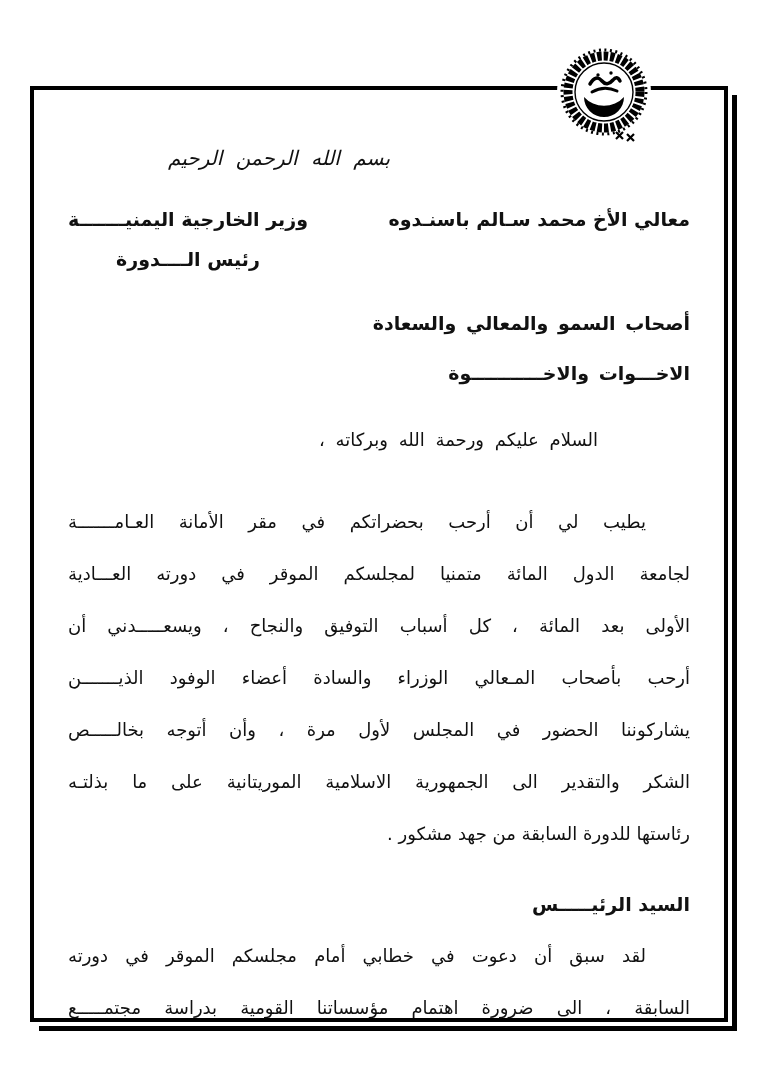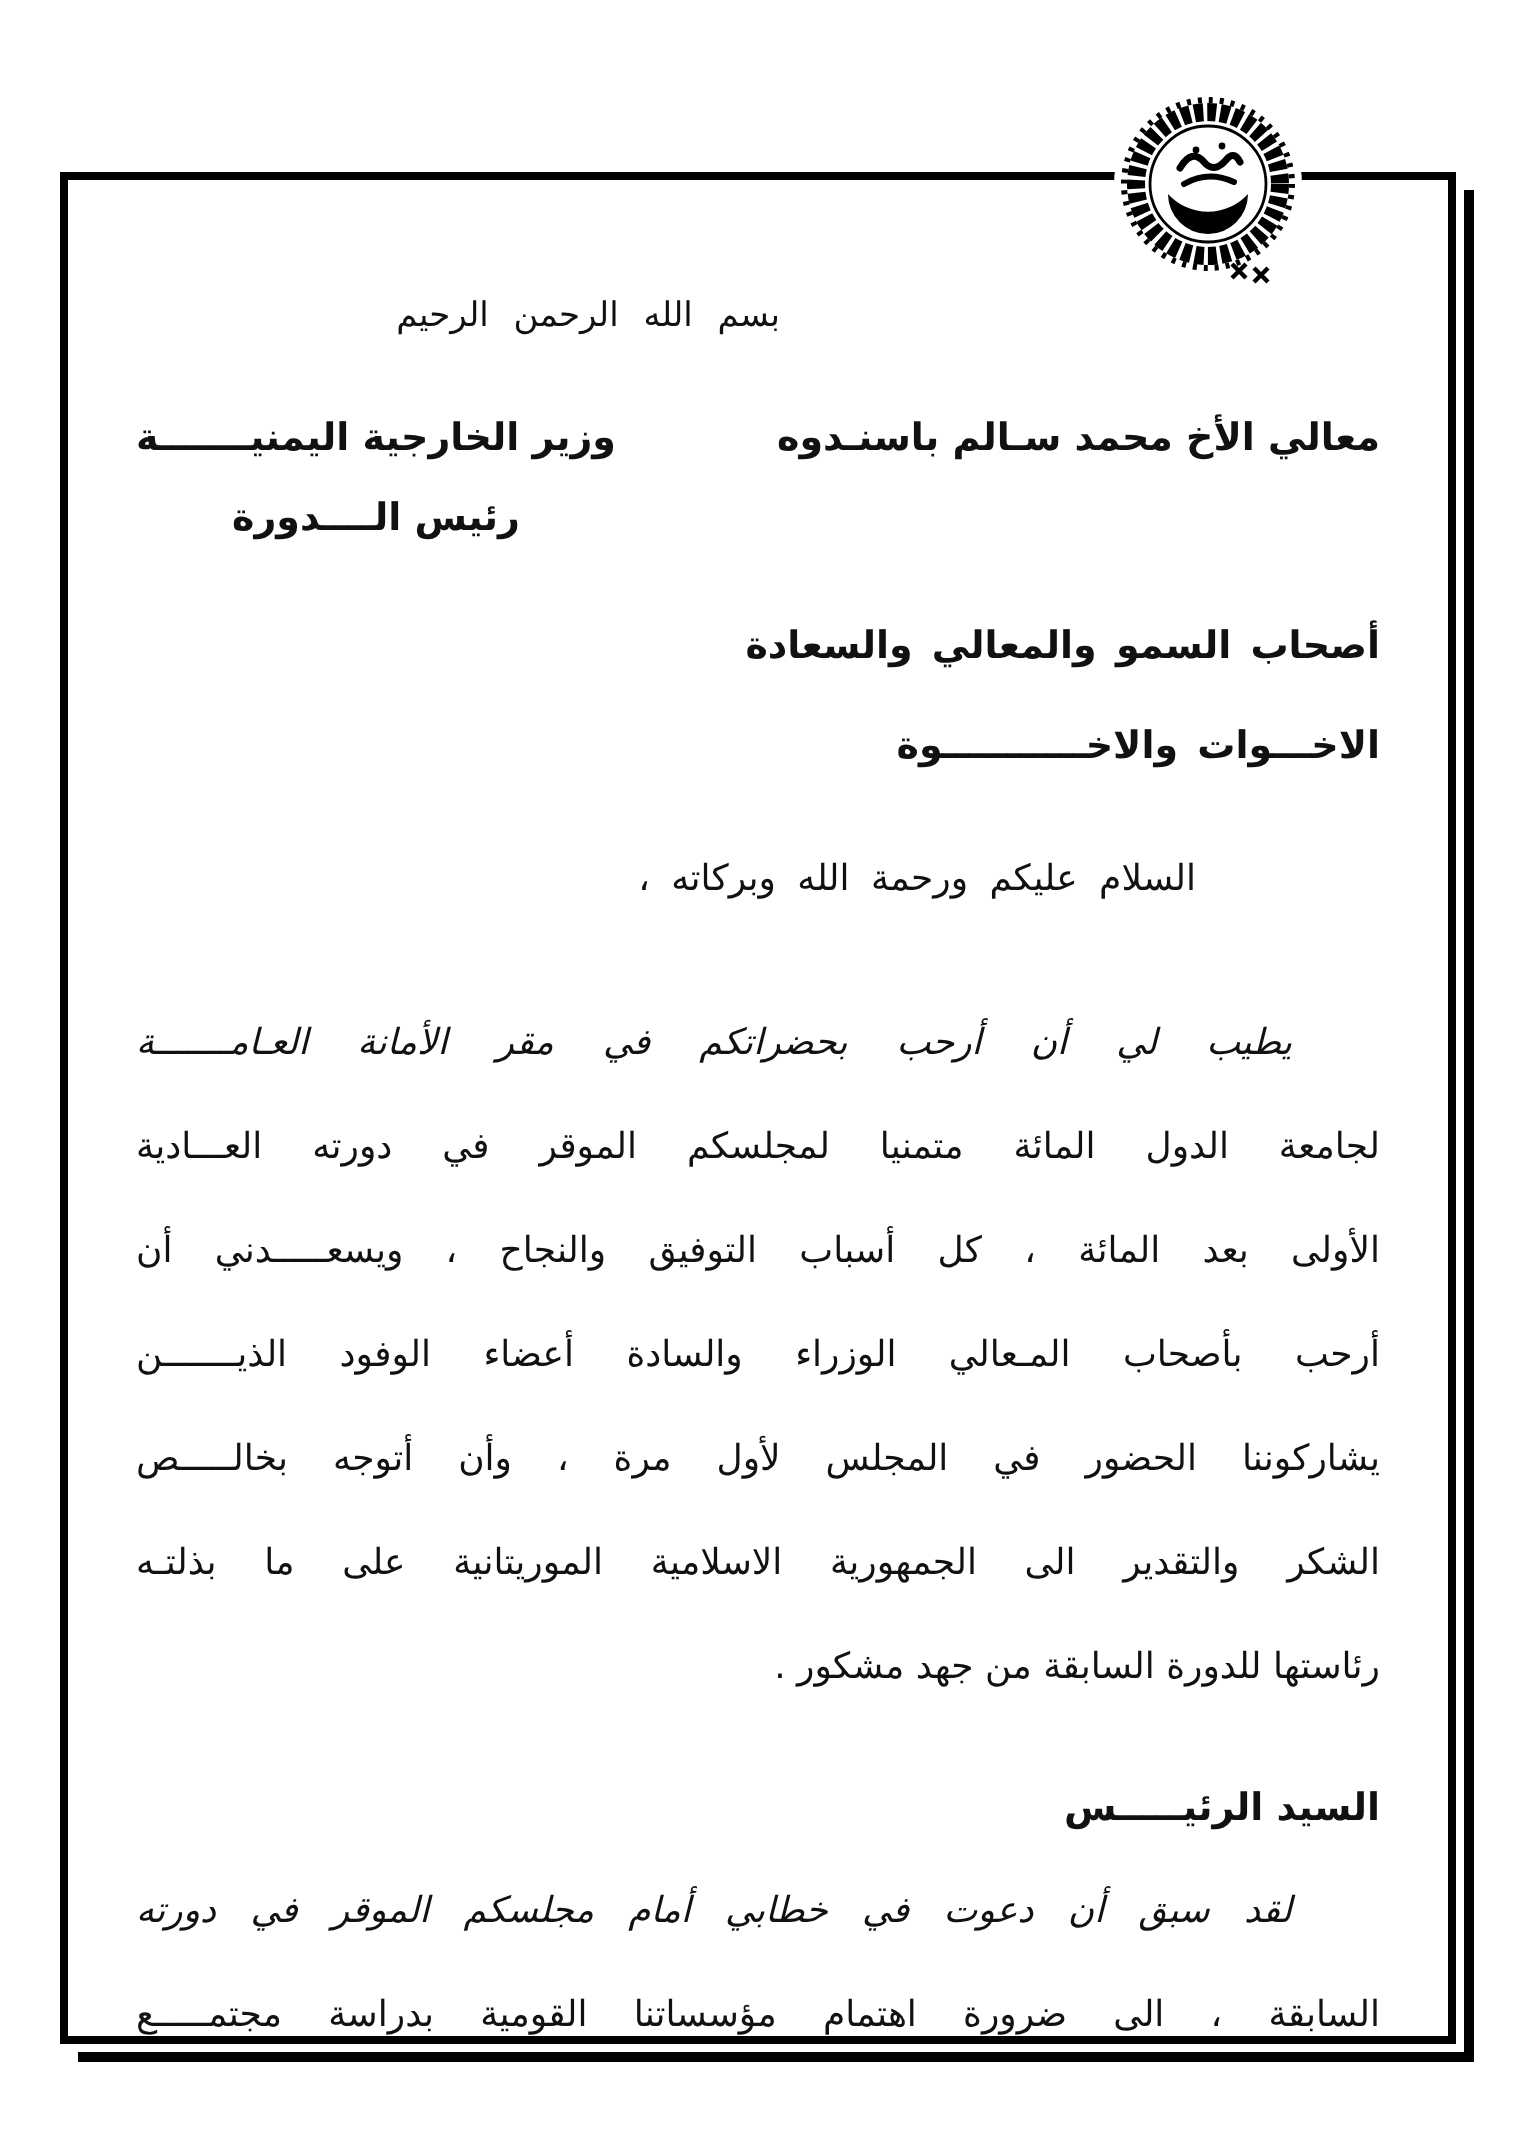--- a/index.html
+++ b/index.html
@@ -36,26 +36,27 @@
   }
   .emblem {
     position: absolute;
     left: 554px;
     top: 44px;
     width: 100px;
     height: 100px;
     z-index: 2;
   }
   .basmala {
-    font-size: 17px;
+    font-size: 20px;
     line-height: 24px;
     word-spacing: 7px;
     margin-right: 300px;
     margin-bottom: 36px;
     white-space: nowrap;
+    font-style: italic;
   }
   .addr-row {
     display: flex;
     justify-content: space-between;
     align-items: flex-start;
     font-weight: bold;
     font-size: 19px;
     line-height: 26px;
   }
   .addr-name { white-space: nowrap; text-align: center; }
@@ -87,21 +88,21 @@
     word-spacing: 5px;
     white-space: nowrap;
   }
   .para1 { margin-top: 44px; }
   .bline {
     font-size: 18px;
     line-height: 52px;
     text-align: justify;
     text-align-last: justify;
   }
-  .bline.first { padding-right: 44px; font-style: italic; }
+  .bline.first { padding-right: 44px; }
   .bline.last { text-align-last: right; }
   .sec {
     margin-top: 18px;
     font-weight: bold;
     font-size: 19px;
     line-height: 52px;
   }
   .para2 { margin-top: 0; }
 </style>
 </head>

